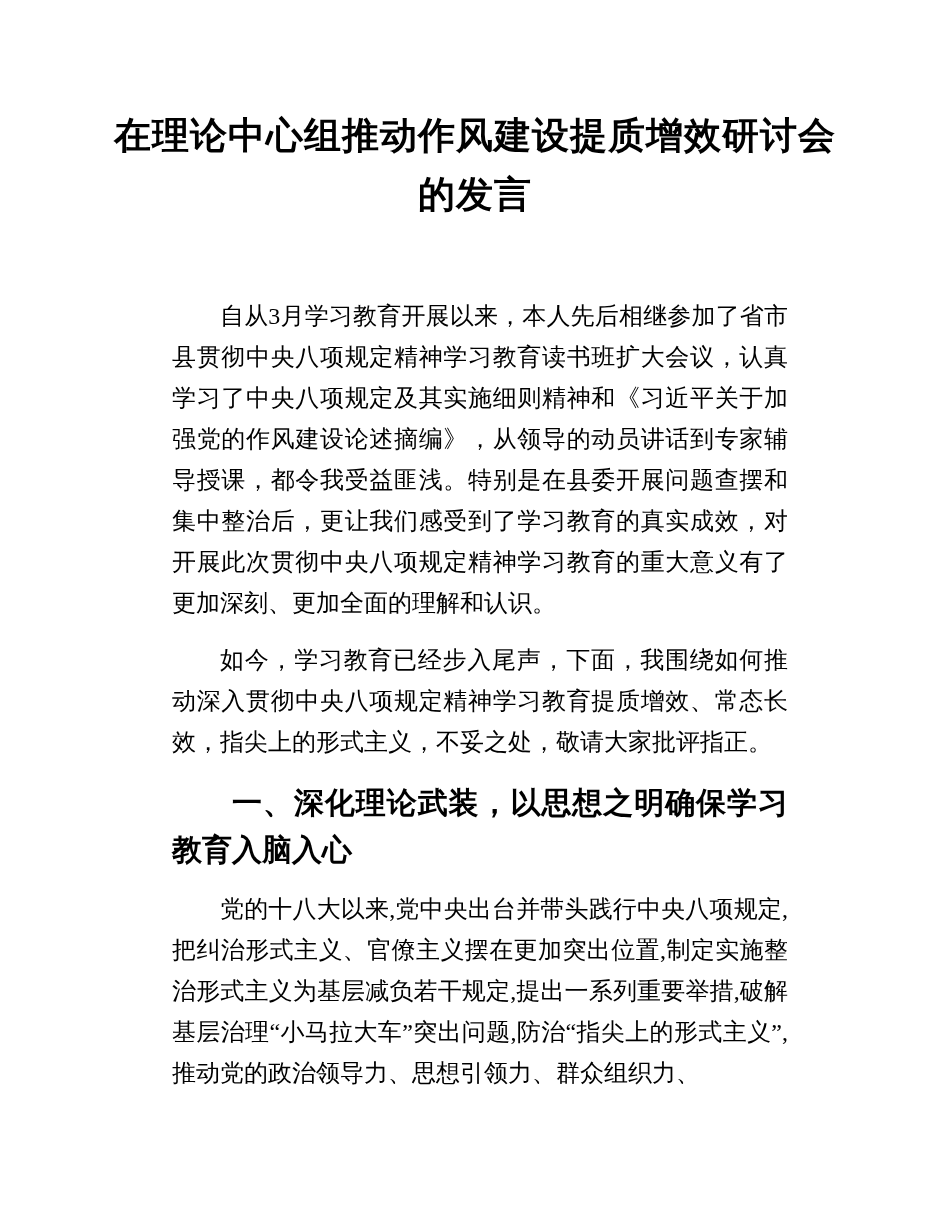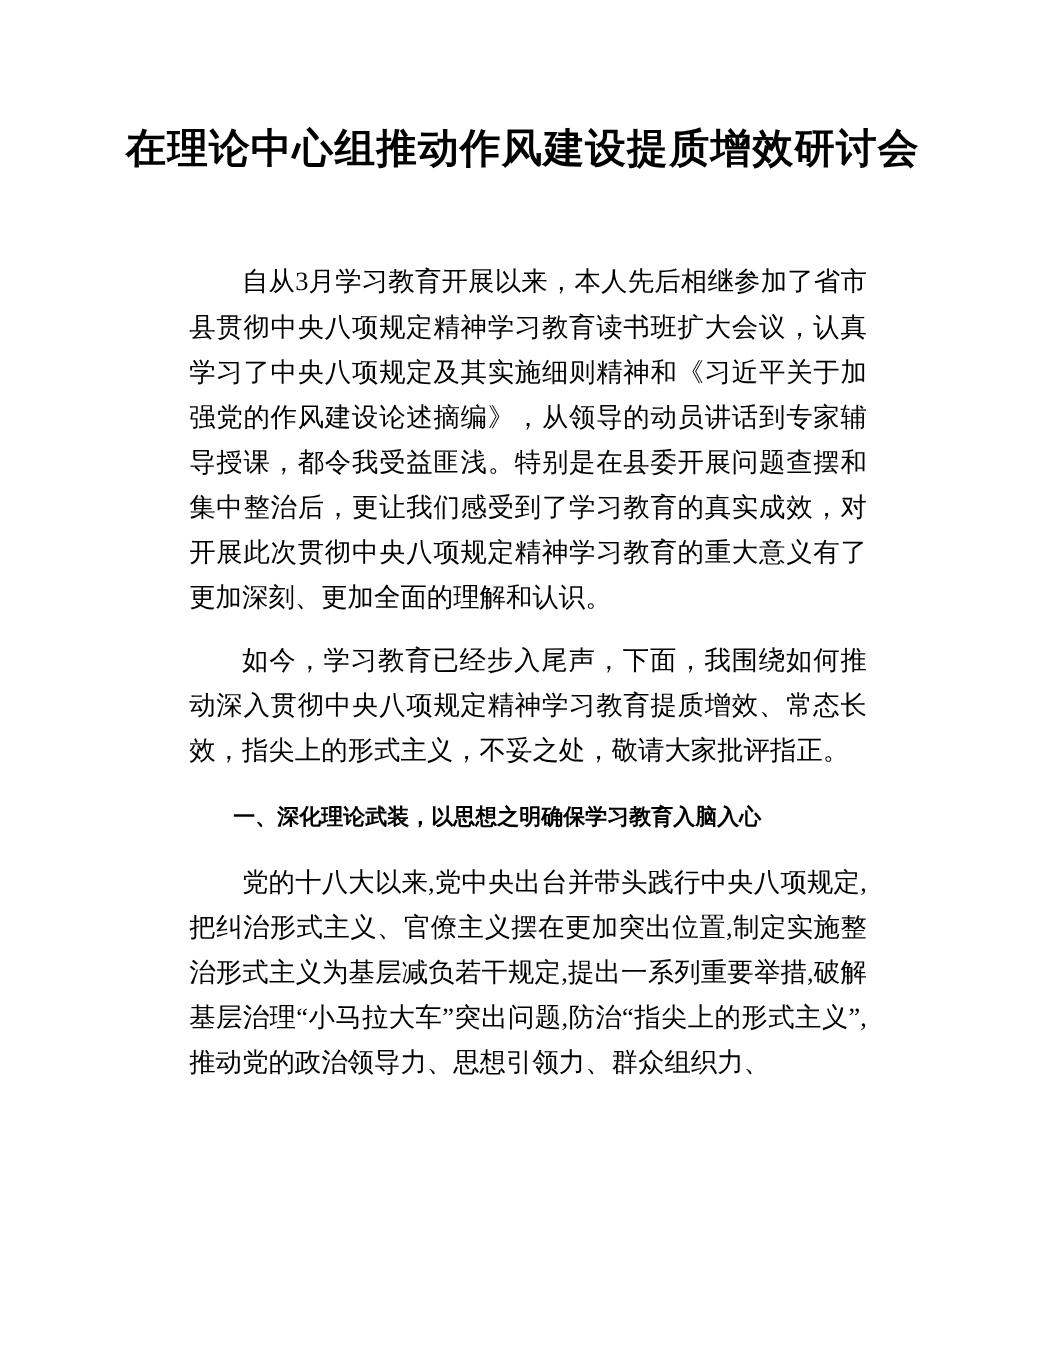--- a/index.html
+++ b/index.html
@@ -38,34 +38,35 @@
     line-height: 41px;
     text-align: justify;
     text-justify: inter-character;
     text-indent: 2em;
     word-break: break-all;
   }
   .section-heading {
     margin: 0 0 16px 0;
     font-family: "Liberation Sans", "DejaVu Sans", sans-serif;
     font-weight: 700;
-    font-size: 20px;
+    font-size: 30px;
     line-height: 47px;
     text-align: justify;
     text-indent: 2em;
     word-break: break-all;
   }
 </style>
 </head>
 <body>
 
 <div class="page">
 
   <h1 class="doc-title">
     <span class="title-line">在理论中心组推动作风建设提质增效研讨会</span>
+    <span class="title-line">的发言</span>
   </h1>
 
   <div class="doc-body">
 
     <p class="para">自从3月学习教育开展以来，本人先后相继参加了省市县贯彻中央八项规定精神学习教育读书班扩大会议，认真学习了中央八项规定及其实施细则精神和《习近平关于加强党的作风建设论述摘编》，从领导的动员讲话到专家辅导授课，都令我受益匪浅。特别是在县委开展问题查摆和集中整治后，更让我们感受到了学习教育的真实成效，对开展此次贯彻中央八项规定精神学习教育的重大意义有了更加深刻、更加全面的理解和认识。</p>
 
     <p class="para">如今，学习教育已经步入尾声，下面，我围绕如何推动深入贯彻中央八项规定精神学习教育提质增效、常态长效，指尖上的形式主义，不妥之处，敬请大家批评指正。</p>
 
     <h2 class="section-heading">一、深化理论武装，以思想之明确保学习教育入脑入心</h2>
 

